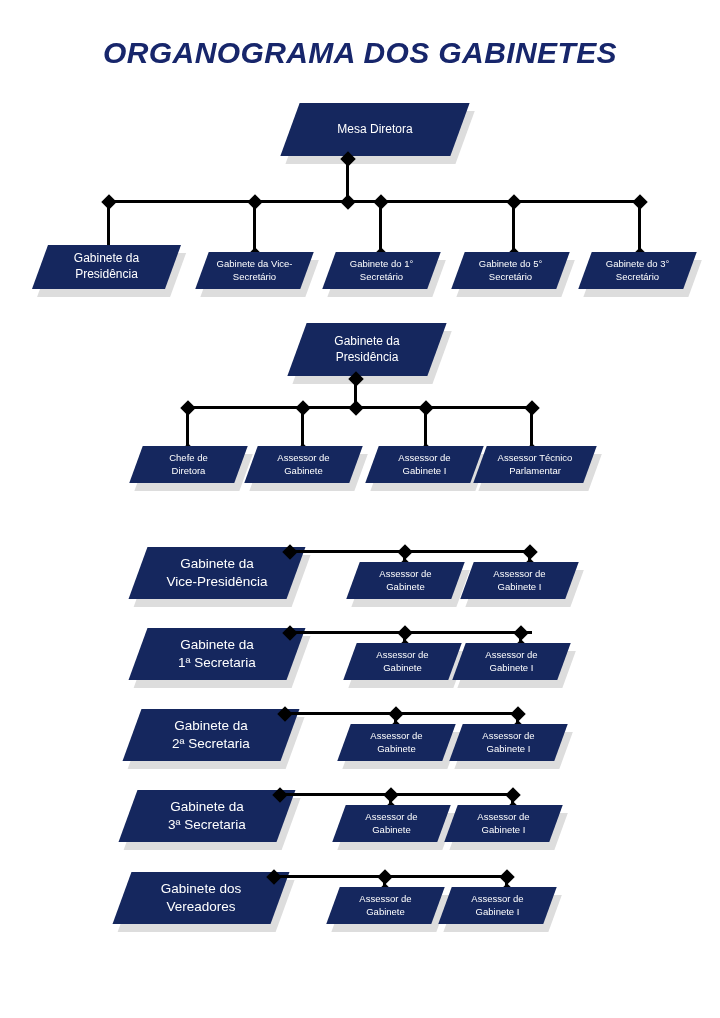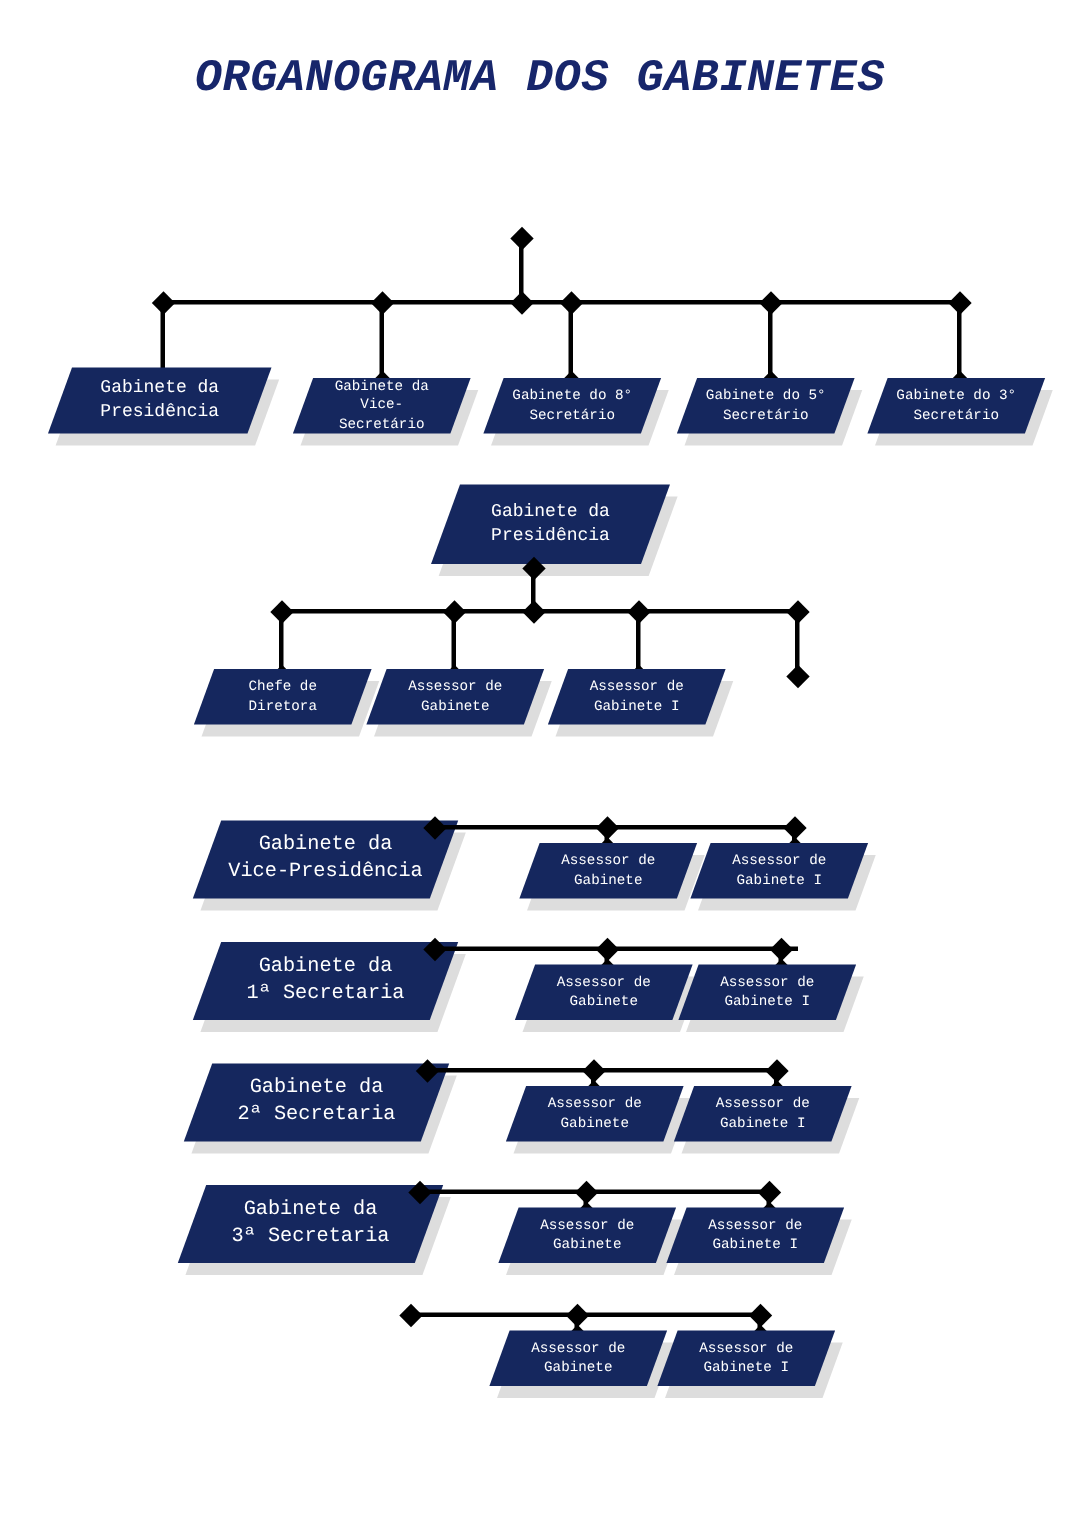--- a/index.html
+++ b/index.html
@@ -14,21 +14,20 @@
     overflow: hidden;
     font-family: "Liberation Sans", sans-serif;
     -webkit-font-smoothing: antialiased;
   }
   #chart {
     position: absolute;
     left: 0;
     top: 0;
     width: 720px;
     height: 832px;
-    font-family: Liberation Mono, monospace;
   }
 
   
   .title {
     position: absolute;
     left: 0;
     top: 36px;
     width: 720px;
     text-align: center;
     font-size: 30px;
@@ -100,20 +99,25 @@
     transform: translate(-50%, -50%) rotate(45deg);
   }
 </style>
 </head>
 <body>
 
 <div id="chart">
 
   <div class="title">ORGANOGRAMA DOS GABINETES</div>
 
+  <div class="node mid" style="left:290px; top:103px; width:170px; height:53px;">
+    <div class="shadow"></div>
+    <div class="face"></div>
+    <div class="label">Mesa Diretora</div>
+  </div>
 
   <div class="vline" style="left:346px; top:157px; height:46px;"></div>
   <div class="dot" style="left:347.5px; top:159px;"></div>
 
   <div class="hline" style="left:108px; top:200px; width:533px;"></div>
 
   <div class="dot" style="left:109px; top:201.5px;"></div>
   <div class="vline" style="left:107px; top:201px; height:54px;"></div>
   <div class="dot" style="left:109px; top:255px;"></div>
 
@@ -145,21 +149,21 @@
   <div class="node small" style="left:202px; top:252px; width:105px; height:37px;">
     <div class="shadow"></div>
     <div class="face"></div>
     <div class="label">Gabinete da Vice-
 Secretário</div>
   </div>
 
   <div class="node small" style="left:329px; top:252px; width:105px; height:37px;">
     <div class="shadow"></div>
     <div class="face"></div>
-    <div class="label">Gabinete do 8°
+    <div class="label">Gabinete do 1°
 Secretário</div>
   </div>
 
   <div class="node small" style="left:458px; top:252px; width:105px; height:37px;">
     <div class="shadow"></div>
     <div class="face"></div>
     <div class="label">Gabinete do 5°
 Secretário</div>
   </div>
 
@@ -213,20 +217,26 @@
 Gabinete</div>
   </div>
 
   <div class="node small" style="left:372px; top:446px; width:105px; height:37px;">
     <div class="shadow"></div>
     <div class="face"></div>
     <div class="label">Assessor de
 Gabinete I</div>
   </div>
 
+  <div class="node small" style="left:480px; top:446px; width:110px; height:37px;">
+    <div class="shadow"></div>
+    <div class="face"></div>
+    <div class="label">Assessor Técnico
+Parlamentar</div>
+  </div>
 
   <div class="node big" style="left:138px; top:547px; width:158px; height:52px;">
     <div class="shadow"></div>
     <div class="face"></div>
     <div class="label">Gabinete da
 Vice-Presidência</div>
   </div>
   <div class="hline" style="left:288px; top:550px; width:244px;"></div>
   <div class="dot" style="left:290px; top:551.5px;"></div>
   <div class="dot" style="left:405px; top:551.5px;"></div>
@@ -322,20 +332,26 @@
     <div class="label">Assessor de
 Gabinete</div>
   </div>
   <div class="node small" style="left:451px; top:805px; width:105px; height:37px;">
     <div class="shadow"></div>
     <div class="face"></div>
     <div class="label">Assessor de
 Gabinete I</div>
   </div>
 
+  <div class="node big" style="left:122px; top:872px; width:158px; height:52px;">
+    <div class="shadow"></div>
+    <div class="face"></div>
+    <div class="label">Gabinete dos
+Vereadores</div>
+  </div>
   <div class="hline" style="left:272px; top:875px; width:237px;"></div>
   <div class="dot" style="left:274px; top:876.5px;"></div>
   <div class="dot" style="left:385px; top:876.5px;"></div>
   <div class="vline" style="left:383px; top:876px; height:15px;"></div>
   <div class="dot" style="left:385px; top:891px;"></div>
   <div class="dot" style="left:507px; top:876.5px;"></div>
   <div class="vline" style="left:505px; top:876px; height:15px;"></div>
   <div class="dot" style="left:507px; top:891px;"></div>
   <div class="node small" style="left:333px; top:887px; width:105px; height:37px;">
     <div class="shadow"></div>

